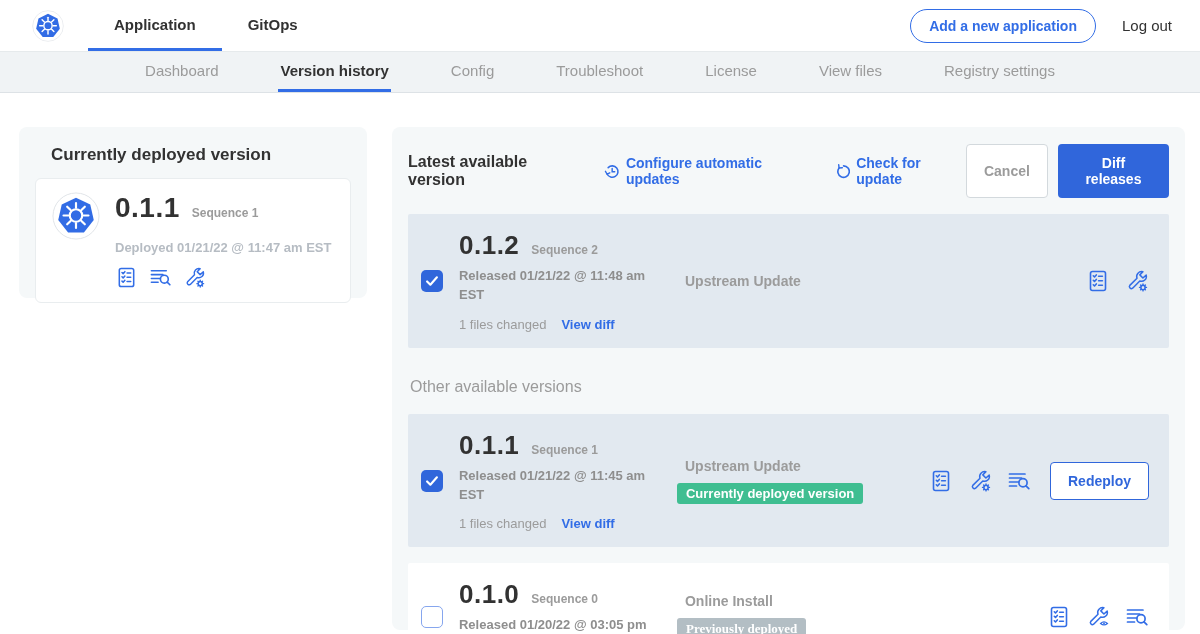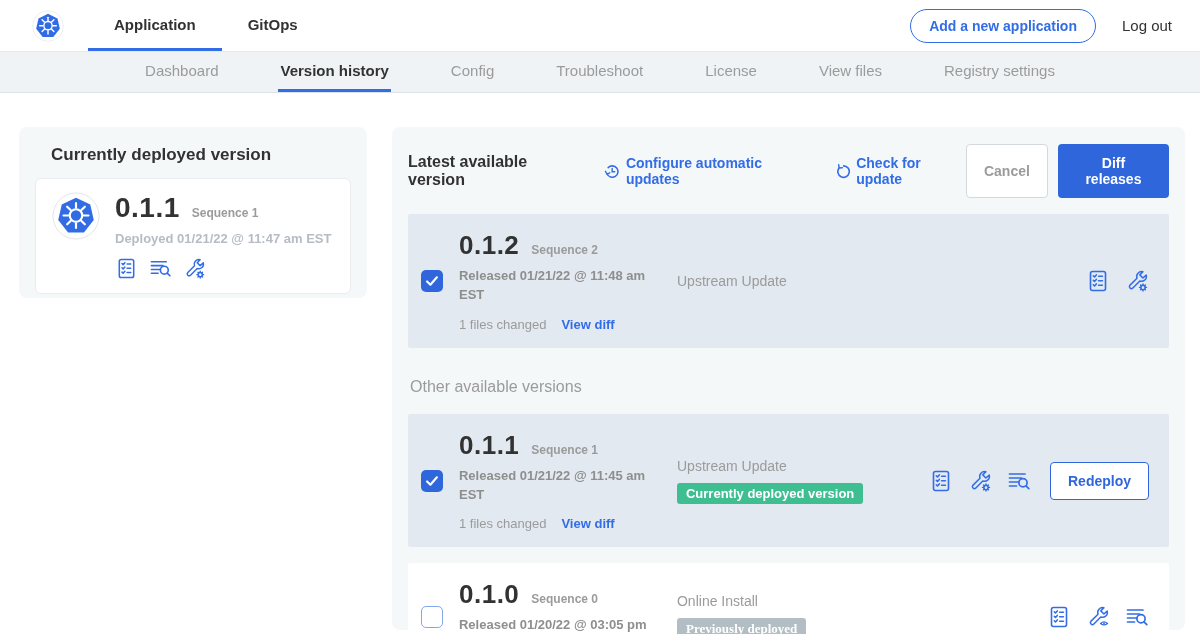--- a/index.html
+++ b/index.html
@@ -41,21 +41,21 @@
   .subnav-item.active{color:var(--text_dark);font-weight:700;border-bottom-color:var(--link_blue);}
   
   .main{display:flex;gap:25px;padding:34px 15px 0 19px;height:541px;}
   .left-card{width:393px;height:171px;background:var(--panel_bg);border-radius:8px;padding:14px 16px;}
   .left-card h2{font-size:17px;font-weight:700;margin:4px 0 13px 16px;}
   .deployed-inner{background:#fff;border:1px solid #E9EDEF;border-radius:6px;
     padding:13px 16px;display:flex;gap:15px;align-items:flex-start;}
   .ver-line{display:flex;align-items:baseline;gap:12px;}
   .ver-big{font-size:28px;font-weight:700;letter-spacing:.5px;}
   .seq{font-size:12px;font-weight:600;color:var(--text_gray);}
-  .deployed-ts{font-size:13px;font-weight:600;color:var(--text_lightgray);margin-top:7px;}
+  .deployed-ts{font-size:13px;font-weight:600;color:var(--text_lightgray);margin-top:16px;}
   .icon-row{display:flex;gap:11px;margin-top:11px;align-items:center;}
   .icon-row svg{display:block;cursor:pointer;}
   
   .right-panel{flex:1;height:503px;background:var(--panel_bg);border-radius:8px;padding:17px 16px;}
   .vh-header{display:flex;align-items:center;}
   .vh-title{font-size:16px;font-weight:700;}
   .vh-link{display:flex;align-items:center;gap:6px;color:var(--link_blue);
     font-size:14px;font-weight:700;cursor:pointer;margin-left:22px;}
   .vh-buttons{margin-left:auto;display:flex;gap:10px;}
   .btn{font-size:14px;font-weight:700;border-radius:4px;padding:10px 17px;cursor:pointer;border:1px solid transparent;}
@@ -71,21 +71,21 @@
   .checkbox{width:22px;height:22px;border-radius:5px;flex:none;cursor:pointer;}
   .checkbox.checked{background:var(--primary_blue);display:flex;align-items:center;justify-content:center;}
   .checkbox.unchecked{background:#fff;border:1px solid #86A6EE;}
   .vinfo{width:200px;margin-left:16px;flex:none;}
   .vinfo .ver-big{font-size:26px;}
   .released{font-size:13px;font-weight:600;color:var(--text_midgray);margin-top:6px;line-height:1.45;}
   .released span{display:block;}
   .files-line{margin-top:12px;font-size:13px;color:var(--text_gray);display:flex;align-items:center;}
   .view-diff{color:var(--link_blue);font-weight:700;margin-left:15px;cursor:pointer;}
   .vsource{width:252px;margin-left:18px;flex:none;}
-  .source-label{font-size:14px;font-weight:400;color:var(--text_gray);}
+  .source-label{font-size:14px;font-weight:700;color:var(--text_gray);margin-left:8px;}
   .badge{display:inline-block;margin-top:9px;color:#fff;font-size:13px;font-weight:700;
     padding:3px 9px;border-radius:3px;}
   .badge.green{background:var(--badge_green);}
   .badge.gray{background:var(--badge_gray);font-family:Liberation Serif, serif;}
   .vactions{margin-left:auto;display:flex;align-items:center;gap:15px;}
   .vactions svg{display:block;cursor:pointer;}
   .vactions .btn{margin-left:4px;}
   .k8s-logo{border-radius:50%;}
 </style>
 </head>

